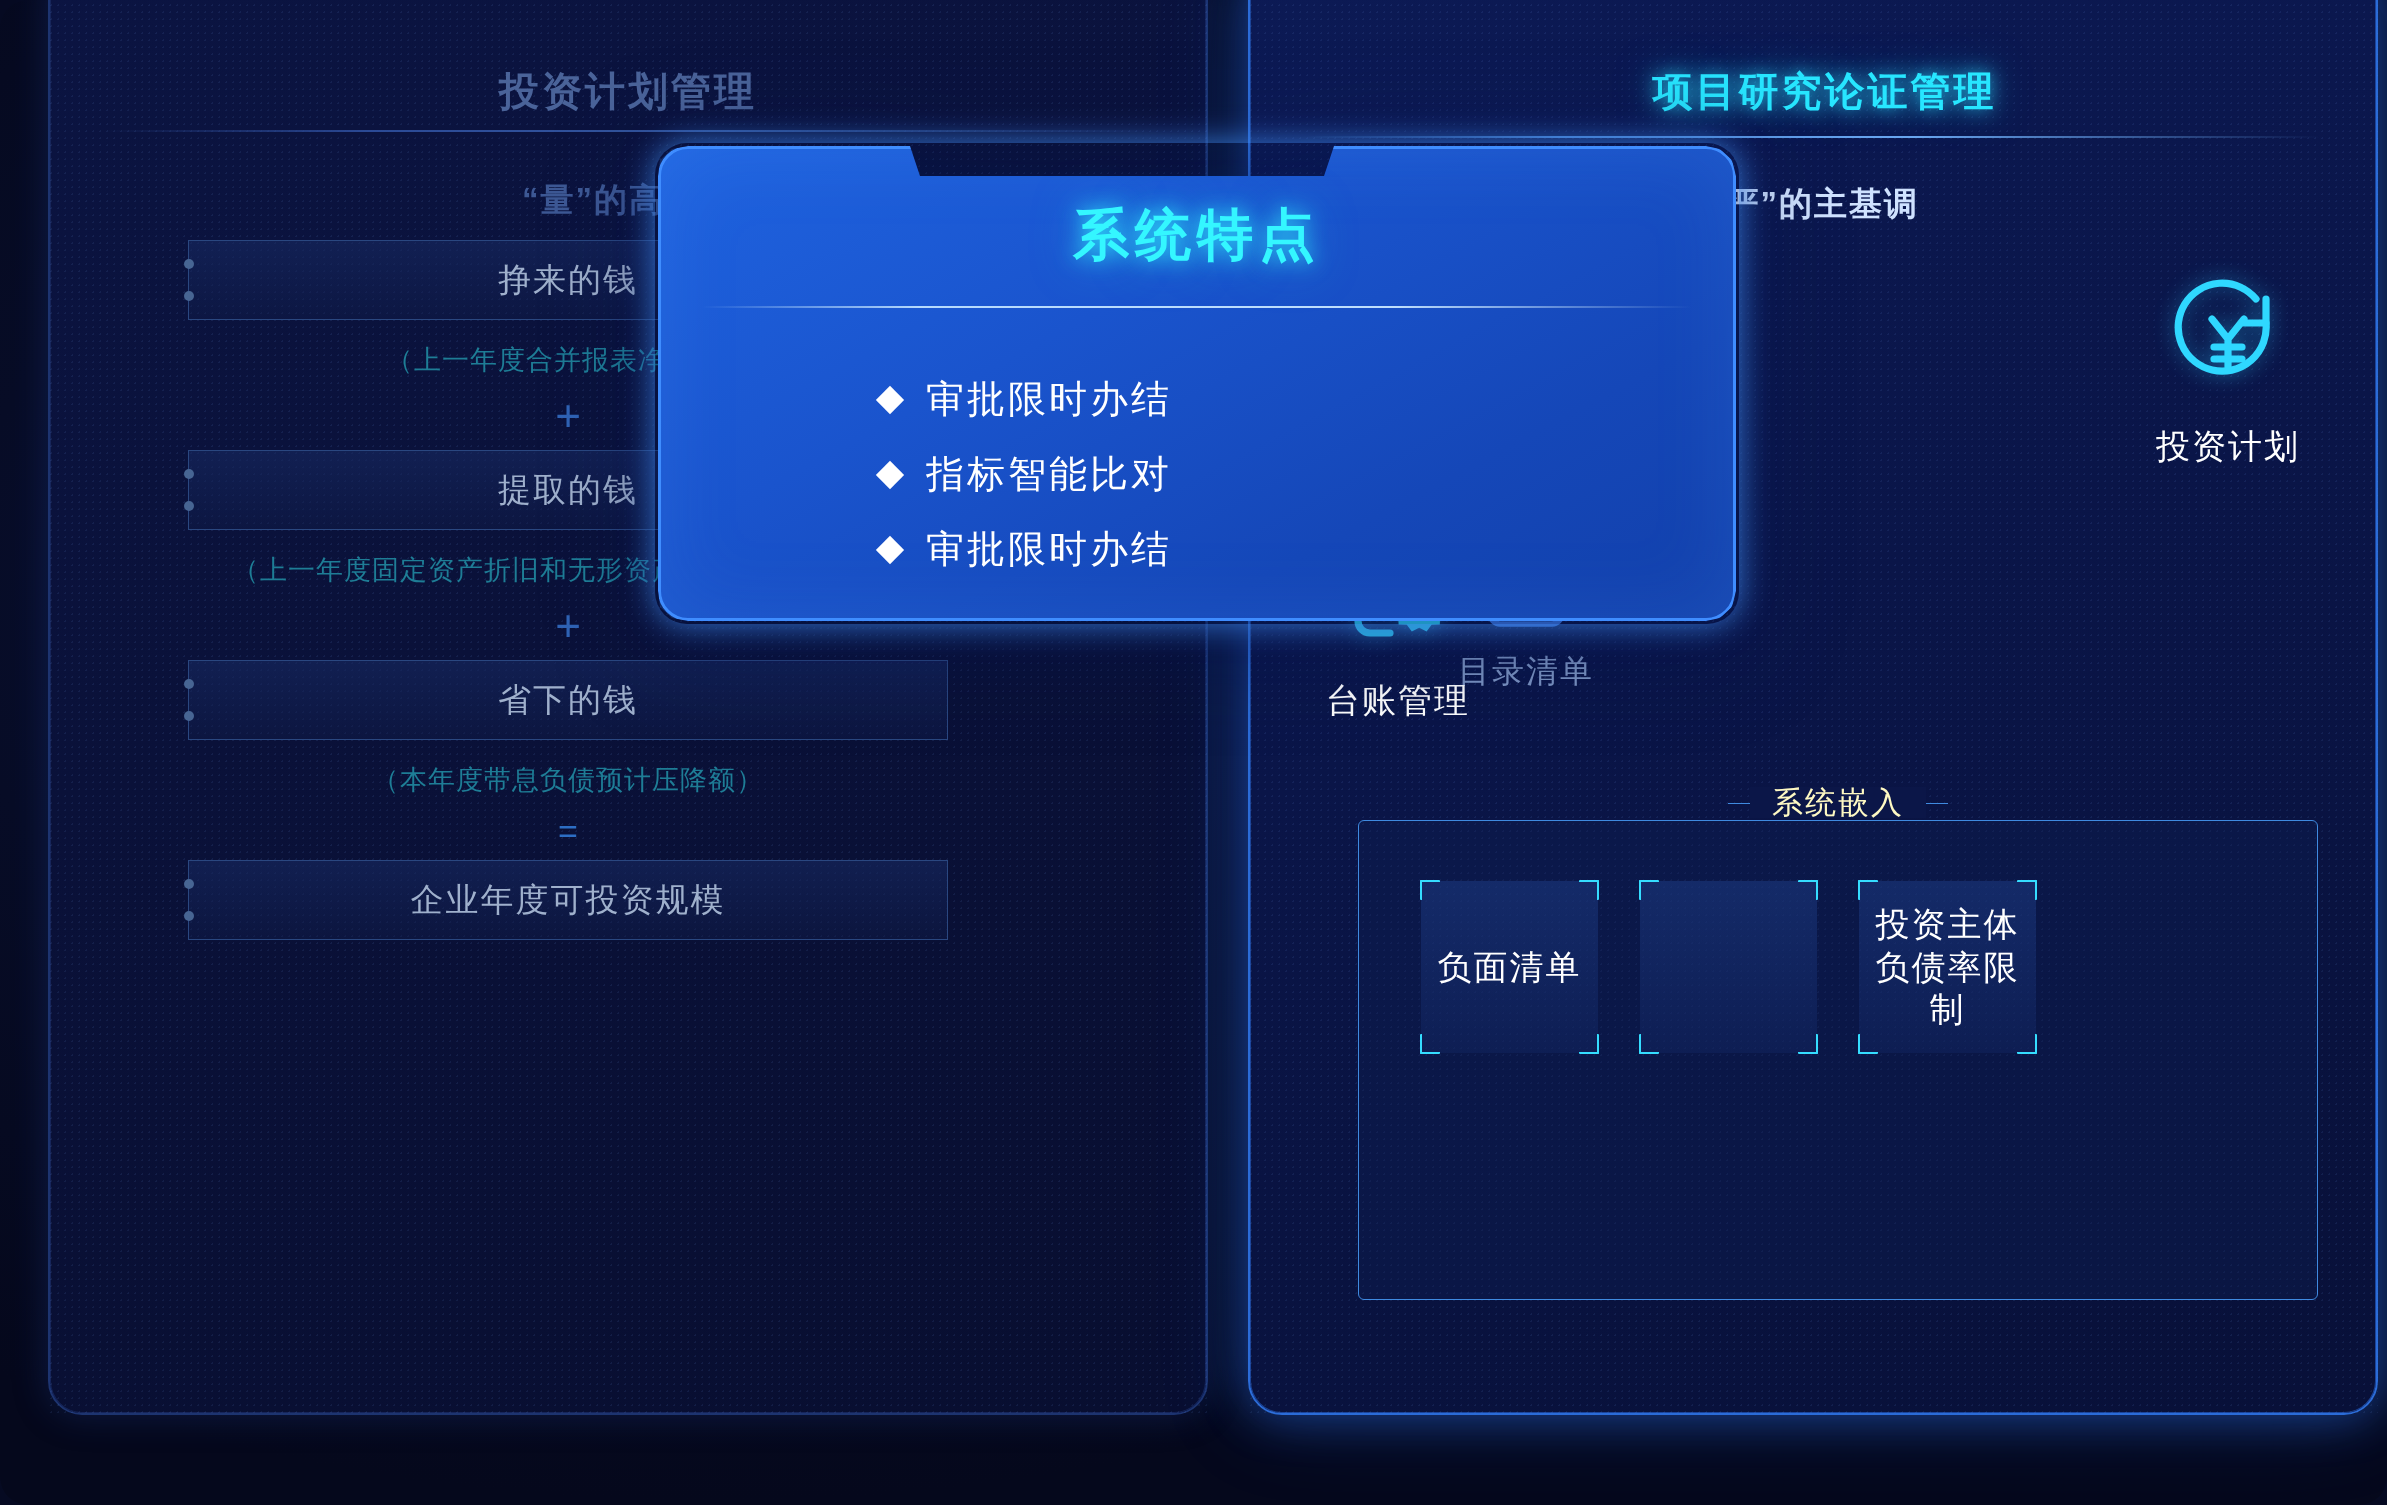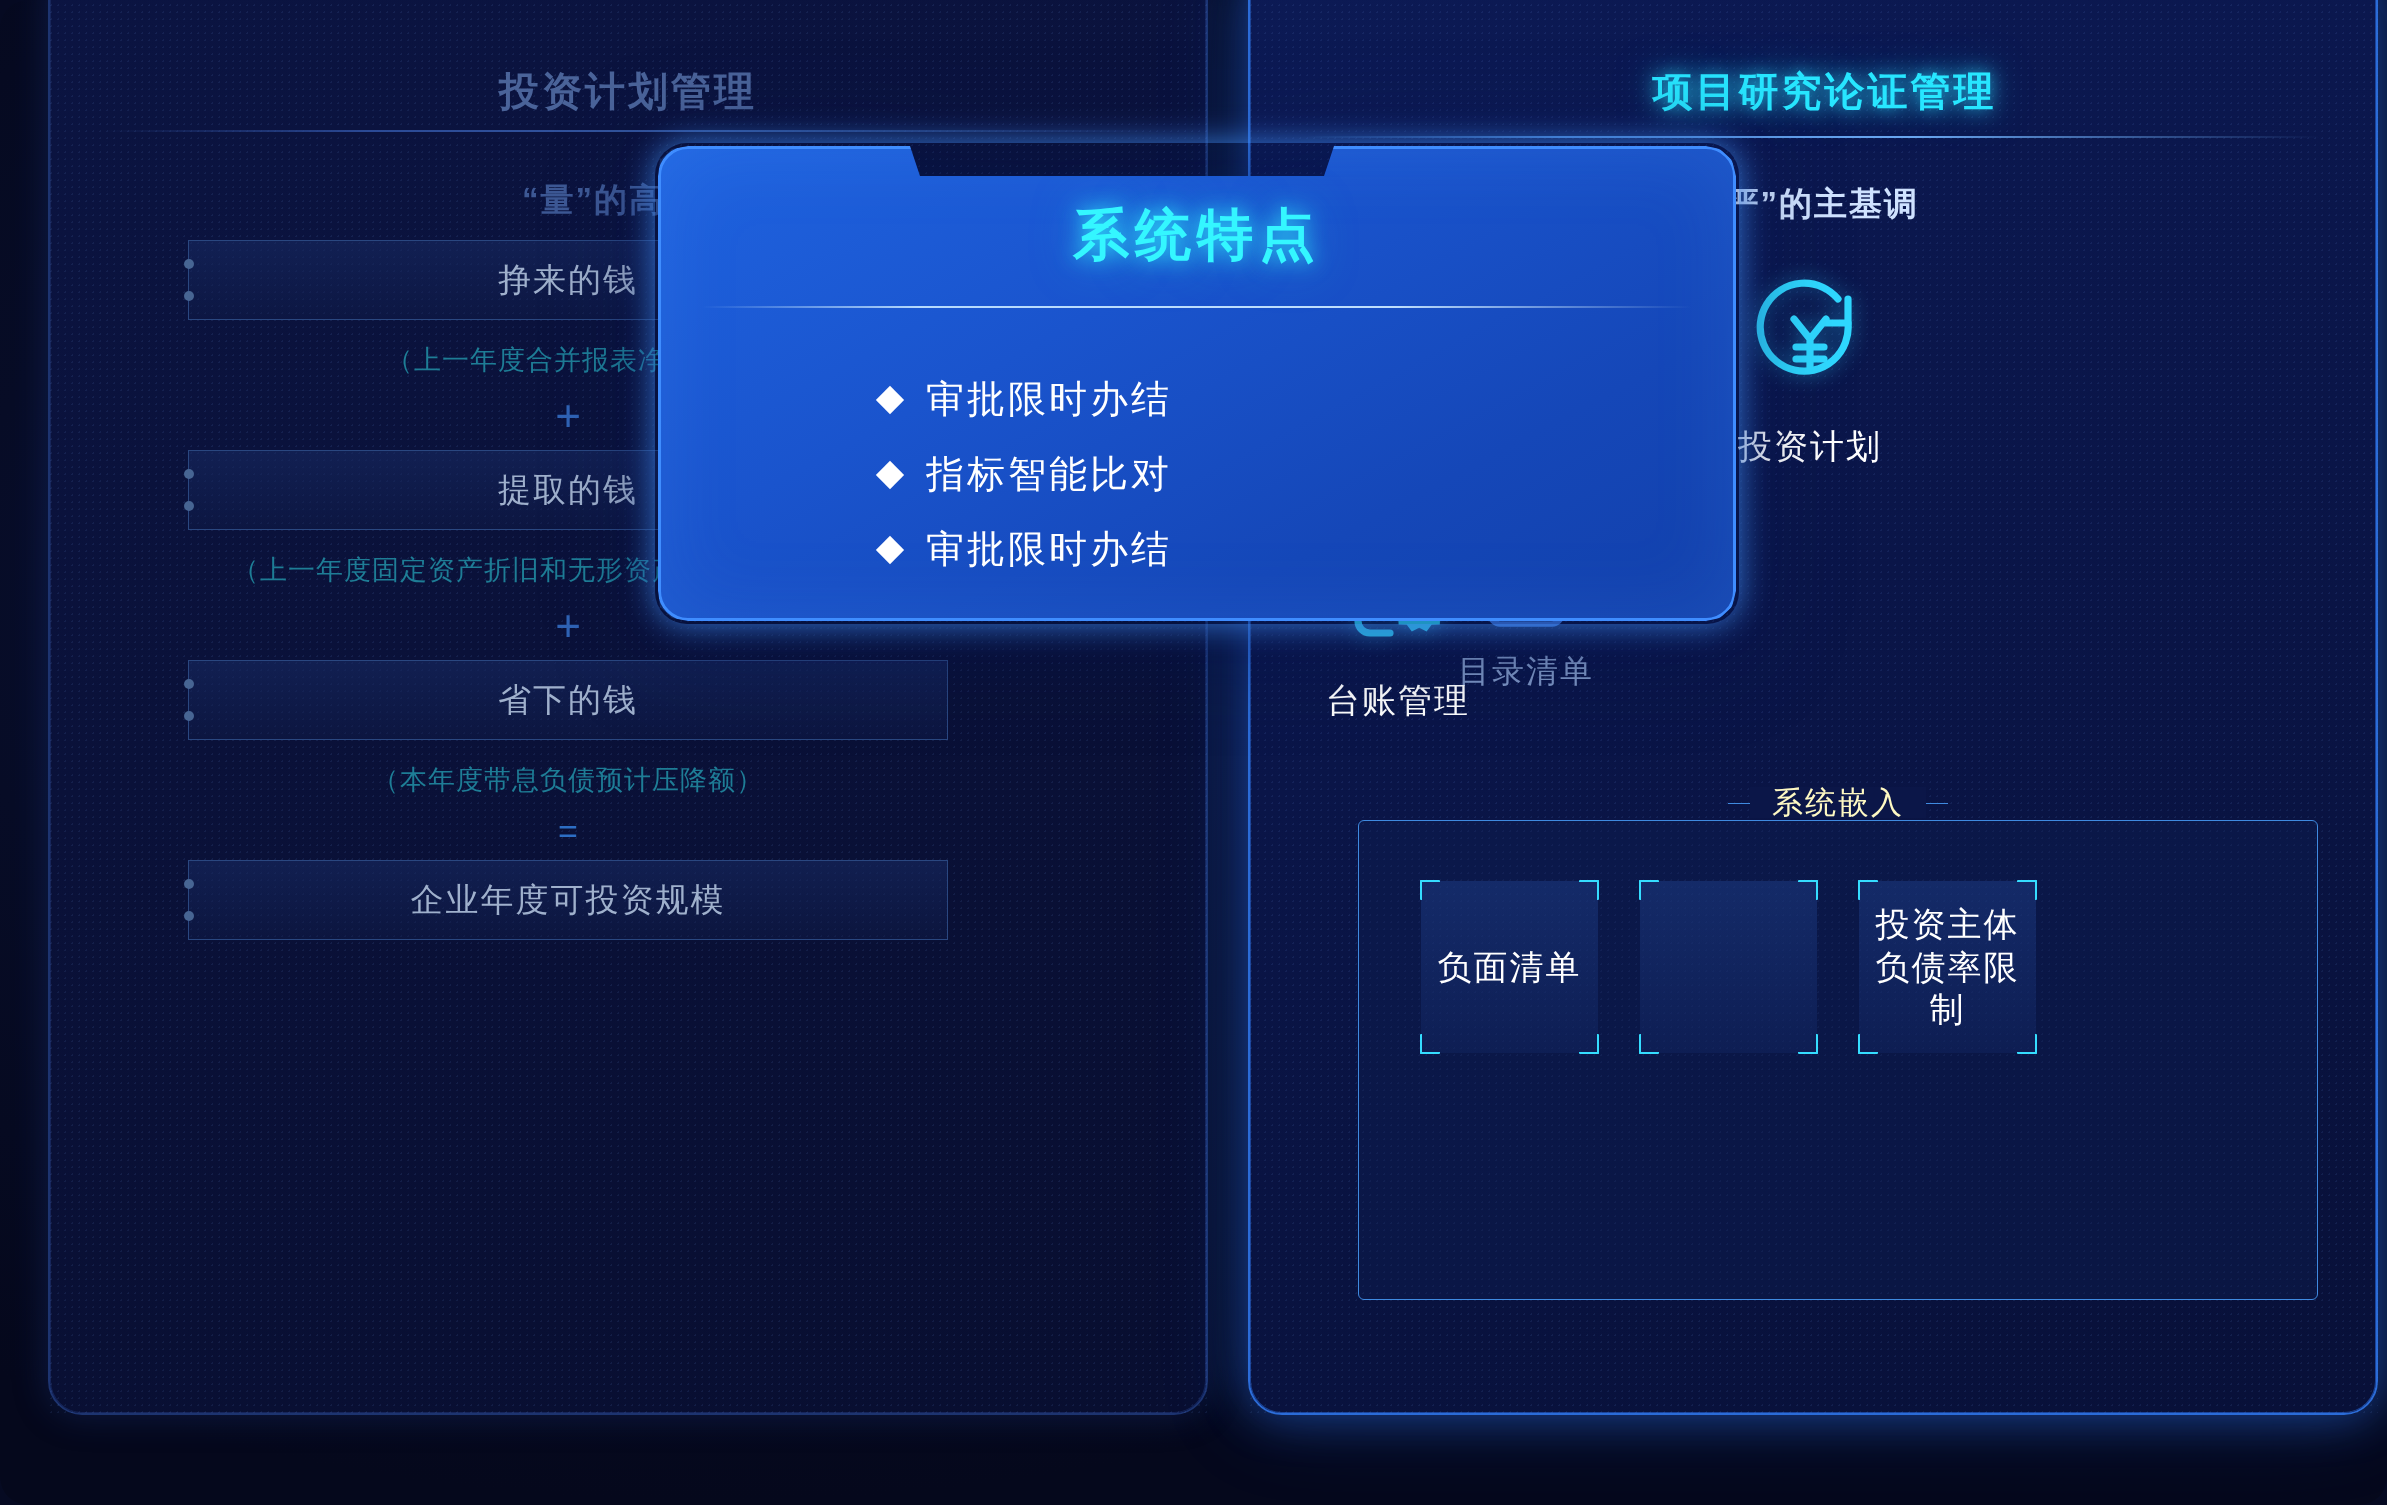--- a/index.html
+++ b/index.html
@@ -80,21 +80,21 @@
     margin:22px 0 0;
   }
   .fop {
     text-align:center; color:#2f63b5; font-size:44px; font-weight:300;
     line-height:1; margin:16px 0 12px;
   }
   .fop.eq { font-size:34px; letter-spacing:0; color:#2d6ec4; }
 
   
   .icon-grid { position:absolute; top:300px; left:0; right:0; }
-  .icon-row { display:flex; justify-content:flex-start; gap:112px; }
+  .icon-row { display:flex; justify-content:space-between; gap:112px; }
   .icon-cell { width:300px; text-align:center; }
   .icon-cell .glyph { height:150px; display:flex; align-items:center; justify-content:center; }
   .icon-cell .glyph svg { filter:drop-shadow(0 0 10px rgba(40,200,255,.45)); }
   .icon-cell .lbl { margin-top:14px; color:#ffffff; font-size:34px; letter-spacing:2px; }
 
   
   .ghost { position:absolute; text-align:center; width:300px; }
   .ghost .glyph { height:130px; display:flex; align-items:center; justify-content:center; }
   .ghost .lbl { color:#7e96c4; font-size:32px; letter-spacing:2px; }
 

